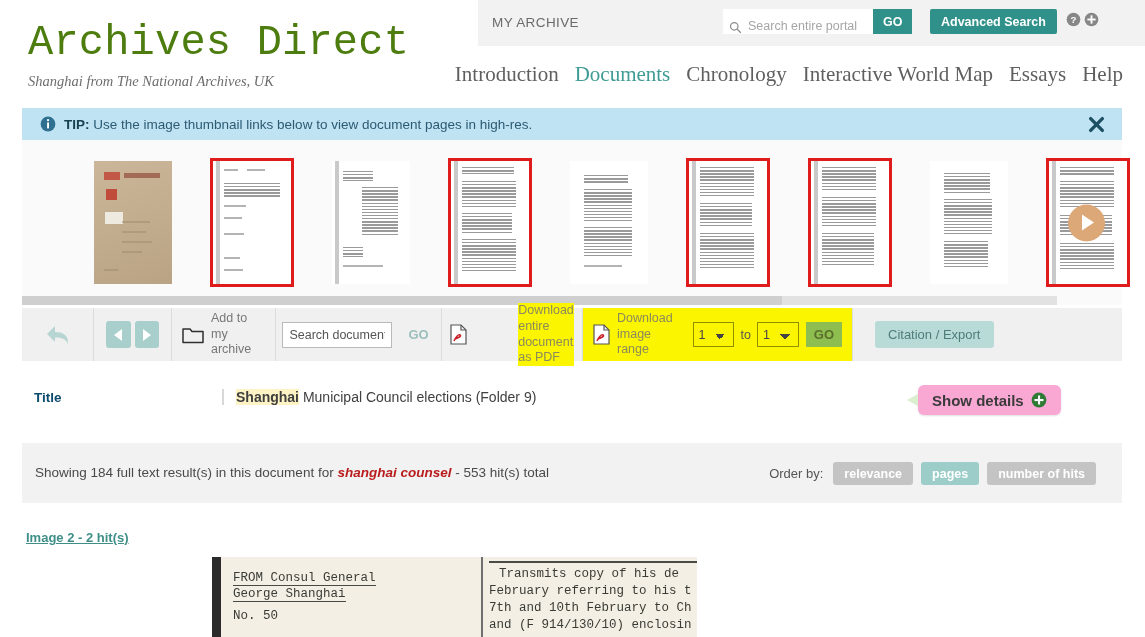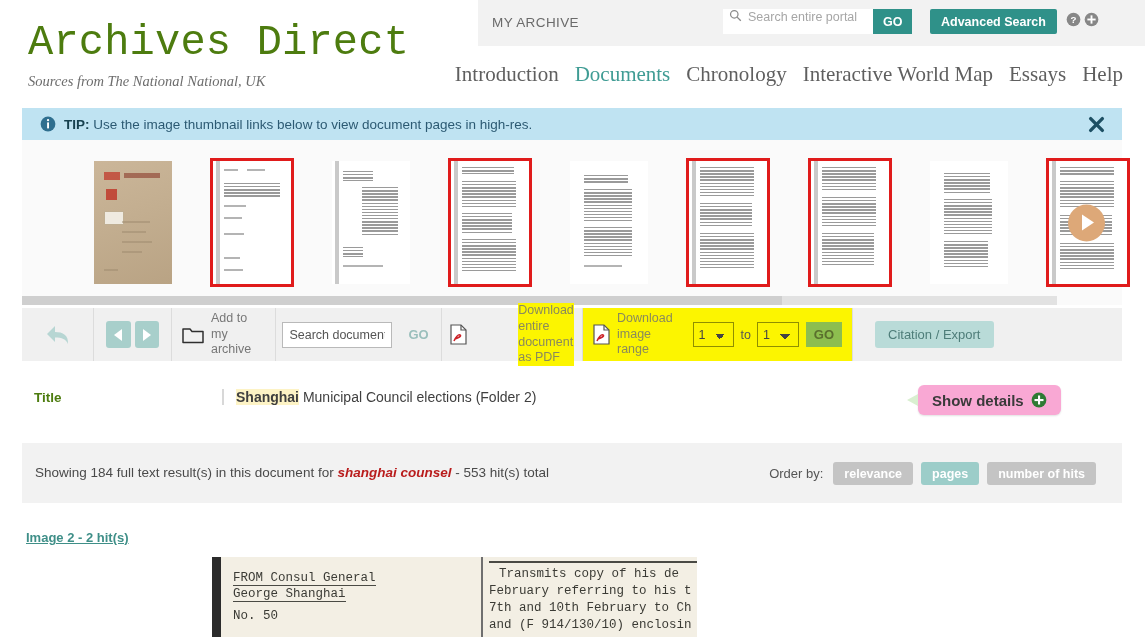--- a/index.html
+++ b/index.html
@@ -38,21 +38,21 @@
   .my-archive {
     position:absolute; left:14px; top:15px;
     font-size:13.5px; color:#6b6b6b; letter-spacing:.4px;
   }
   .search-wrap {
     position:absolute; left:245px; top:9px;
     display:flex; align-items:stretch; height:25px;
   }
   .search-box {
     width:150px; background:#fff; border:none;
-    display:flex; align-items:flex-start; padding-left:6px;
+    display:flex; align-items:flex-end; padding-left:6px;
   }
   .search-icon { width:13px; height:13px; flex:0 0 auto; margin-right:4px; }
   .search-input {
     border:none; outline:none; width:120px;
     font-size:12.5px; color:#555; font-family:"Liberation Sans", sans-serif;
     background:transparent;
   }
   .search-input::placeholder { color:#a6a6a6; }
   .go-btn-teal {
     background:#2f9189; color:#fff; border:none;
@@ -227,21 +227,21 @@
     font-size:13px; height:27px; padding:0 13px; cursor:pointer;
     font-family:"Liberation Sans", sans-serif;
   }
 
   
   .title-row {
     position:absolute; left:22px; top:382px; width:1100px; height:32px;
   }
   .title-label {
     position:absolute; left:12px; top:8px;
-    font-size:13.5px; font-weight:bold; color:#4d7c0f;
+    font-size:13.5px; font-weight:bold; color:#0c4a6e;
   }
   .title-val {
     position:absolute; left:200px; top:7px;
     border-left:2px solid #d8d8d8; padding-left:12px;
     font-size:14px; color:#3f3f3f;
   }
   .title-val .kw { background:#fdf3c5; font-weight:bold; }
   .callout {
     position:absolute; left:918px; top:385px;
     background:#f9a8d4; border-radius:6px;
@@ -307,21 +307,21 @@
     background:#4a4a44;
   }
 </style>
 </head>
 <body>
 
 <div class="top-header">
 
   <div class="brand">
     <div class="brand-title">Archives Direct</div>
-    <div class="brand-sub">Sources from The National National, UK</div>
+    <div class="brand-sub">Shanghai from The National Archives, UK</div>
   </div>
 
   <div class="archive-bar">
     <div class="my-archive">MY ARCHIVE</div>
 
     <div class="search-wrap">
       <div class="search-box">
         <svg class="search-icon" viewBox="0 0 16 16">
           <circle cx="6.5" cy="6.5" r="4.6" fill="none" stroke="#8a8a8a" stroke-width="1.5"></circle>
           <line x1="10" y1="10" x2="14.5" y2="14.5" stroke="#8a8a8a" stroke-width="1.7"></line>
@@ -540,21 +540,21 @@
   </div>
 
   <div class="tb-cell last" style="width:auto;padding-left:22px;">
     <button class="cite-btn">Citation / Export</button>
   </div>
 </div>
 
 <div class="title-row">
   <div class="title-label">Title</div>
   <div class="title-val">
-    <span class="kw">Shanghai</span><span> Municipal Council elections (Folder 2)</span>
+    <span class="kw">Shanghai</span><span> Municipal Council elections (Folder 9)</span>
   </div>
 </div>
 
 <div class="callout">
   <span class="callout-txt">Show details</span>
   <svg class="plus-circ" viewBox="0 0 16 16">
     <circle cx="8" cy="8" r="7.4" fill="#2f7a34"></circle>
     <rect x="7" y="3.5" width="2.1" height="9" fill="#fff"></rect>
     <rect x="3.5" y="7" width="9" height="2.1" fill="#fff"></rect>
   </svg>

